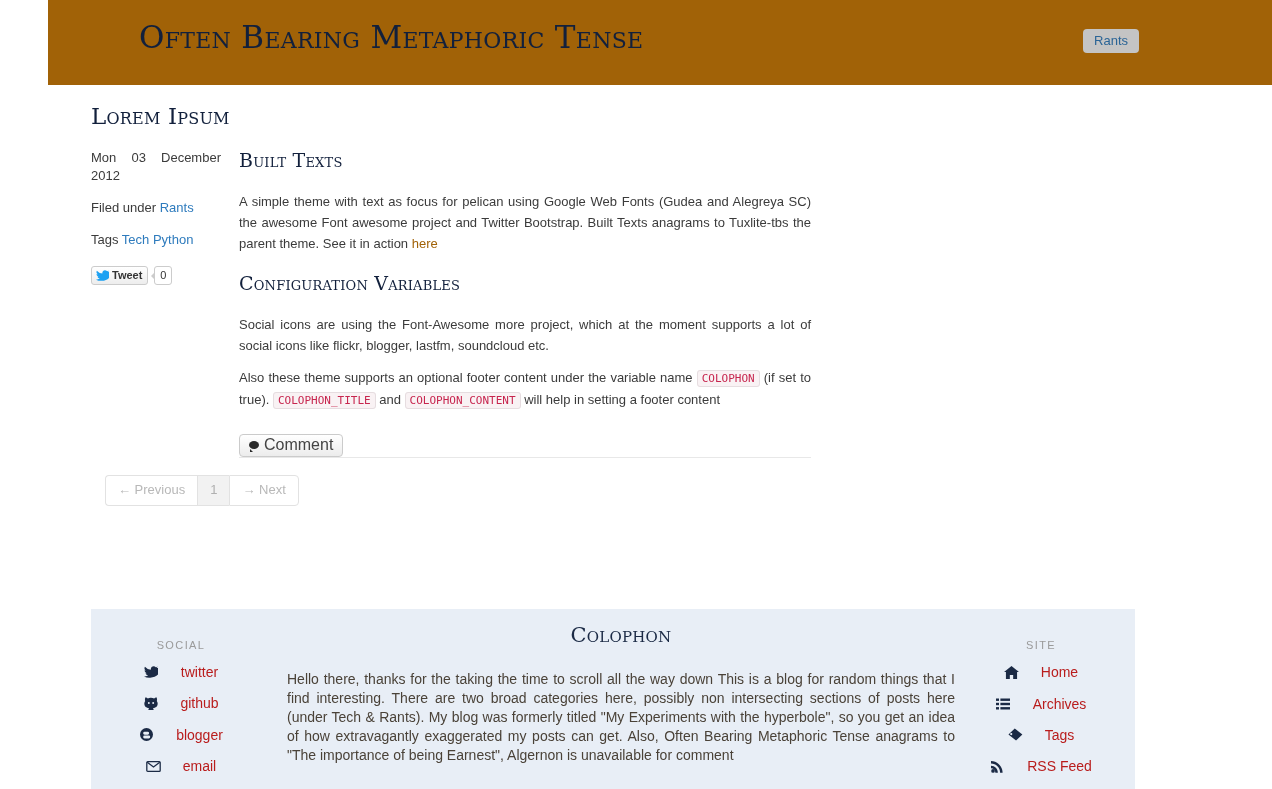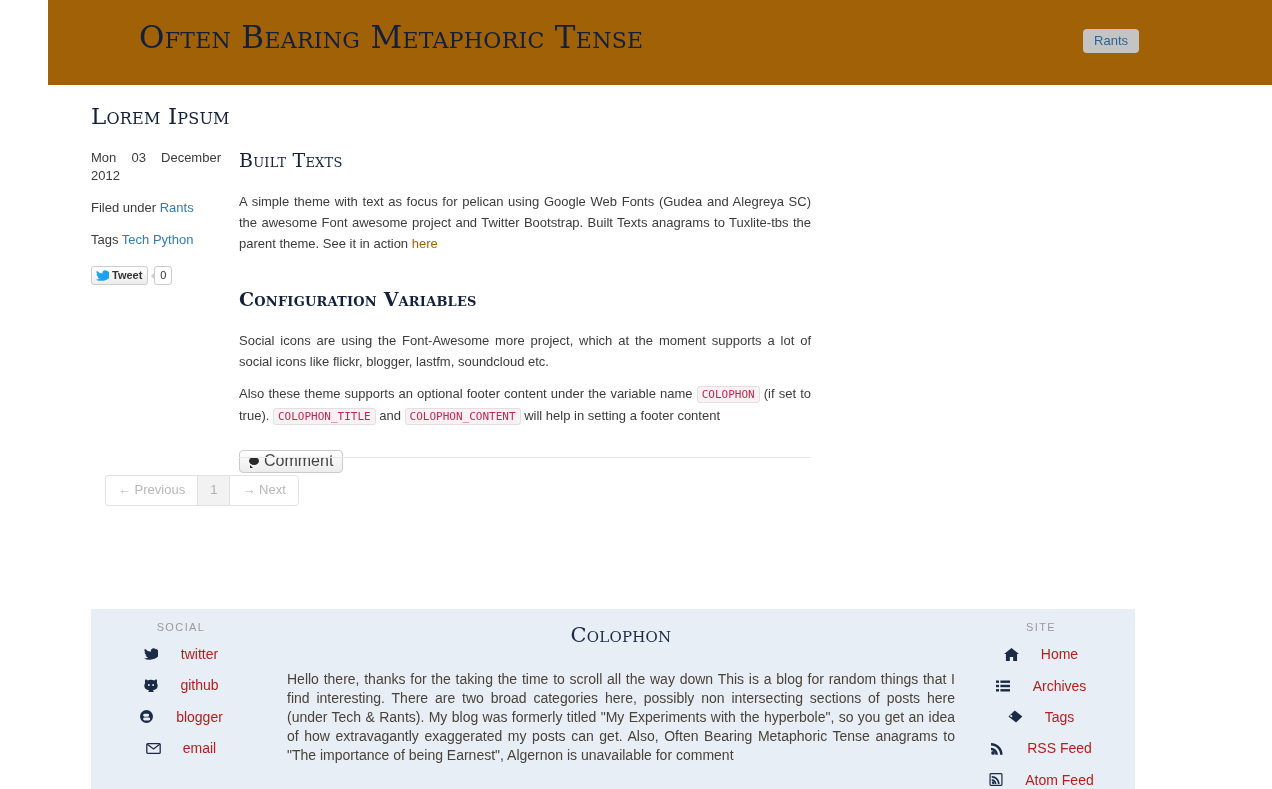--- a/index.html
+++ b/index.html
@@ -147,21 +147,21 @@
   }
   .article-body h2 {
     margin: 0 0 20px 0;
     font-family: "DejaVu Serif", serif;
     font-size: 19px;
     font-weight: normal;
     font-variant: small-caps;
     color: #12203c;
     letter-spacing: 0.2px;
   }
-  .article-body h2.second { margin-top: 34px; font-weight: bold; }
+  .article-body h2.second { margin-top: 18px; }
   .article-body p {
     margin: 0 0 11px 0;
     text-align: justify;
     font-size: 13px;
     line-height: 21px;
     color: #3b3b3b;
   }
   .article-body a { color: #a16207; text-decoration: none; }
   code {
     font-family: "DejaVu Sans Mono", monospace;
@@ -246,21 +246,21 @@
   .footer-cols {
     position: relative;
     height: 209px;
   }
   .col-head {
     font-size: 11px;
     letter-spacing: 1.4px;
     color: #9a9a9a;
     text-align: center;
     margin: 0;
-    padding-top: 12px;
+    padding-top: 30px;
     font-weight: normal;
   }
   .social-col {
     position: absolute;
     left: 0; top: 0;
     width: 180px;
   }
   .site-col {
     position: absolute;
     right: 4px; top: 0;

